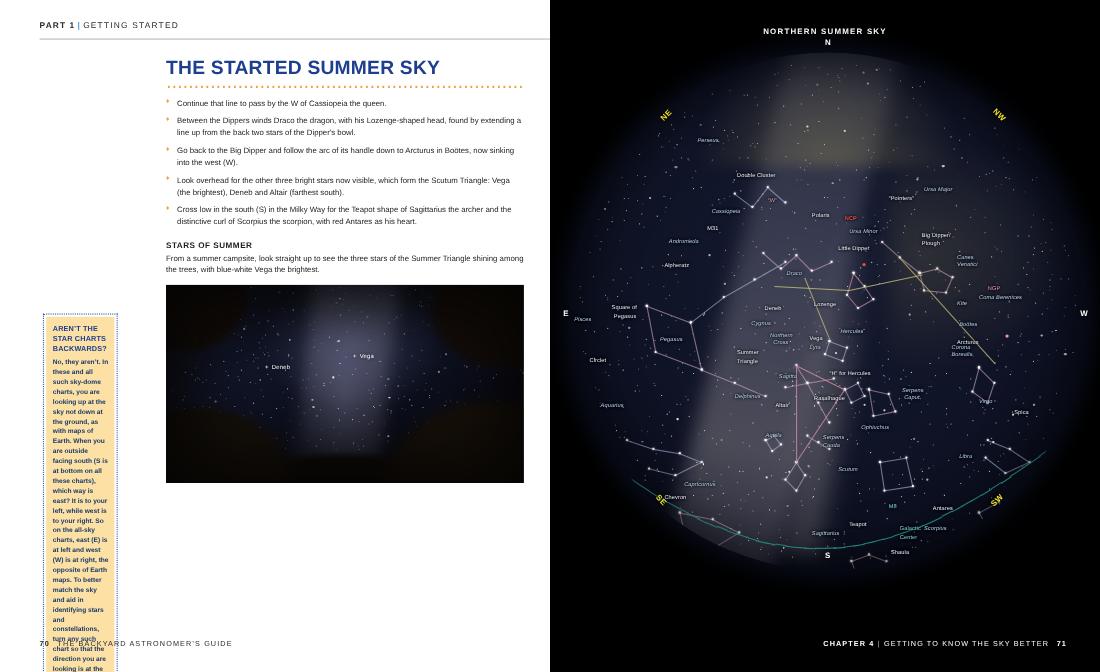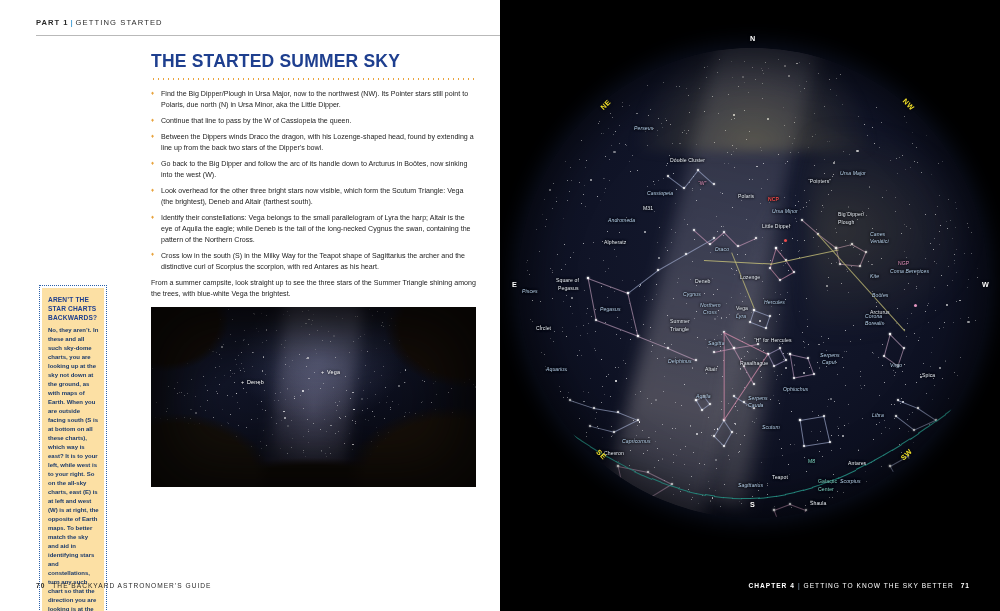--- a/index.html
+++ b/index.html
@@ -195,29 +195,28 @@
     <div class="running-head">
       <span>PART 1</span><span class="rh-sep">|</span><span class="rh-2">GETTING STARTED</span>
     </div>
     <div class="head-rule"></div>
 
     <div class="article">
       <div class="article-title">THE STARTED SUMMER SKY</div>
       <div class="dotted-rule"></div>
 
       <ul class="bullets">
-        <li>Find the Big Dipper/Plough in Ursa Major, now to the northwest (NW). Its Pointer stars still point to Polaris, due north (N) in Ursa Minor, aka the Little Dipper.</li>
         <li>Continue that line to pass by the W of Cassiopeia the queen.</li>
         <li>Between the Dippers winds Draco the dragon, with his Lozenge-shaped head, found by extending a line up from the back two stars of the Dipper's bowl.</li>
         <li>Go back to the Big Dipper and follow the arc of its handle down to Arcturus in Boötes, now sinking into the west (W).</li>
         <li>Look overhead for the other three bright stars now visible, which form the Scutum Triangle: Vega (the brightest), Deneb and Altair (farthest south).</li>
-        <li>Identify their constellations: Vega belongs to the small parallelogram of Lyra the harp; Altair is the eye of Aquila the eagle; while Deneb is the tail of the long-necked Cygnus the swan, containing the pattern of the Northern Cross.</li>
         <li>Cross low in the south (S) in the Milky Way for the Teapot shape of Sagittarius the archer and the distinctive curl of Scorpius the scorpion, with red Antares as his heart.</li>
       </ul>
 
+      <div class="sub-head">STARS OF SUMMER</div>
       <div class="caption">From a summer campsite, look straight up to see the three stars of the Summer Triangle shining among the trees, with blue-white Vega the brightest.</div>
 
       <div class="photo">
         <div class="sky"></div>
         <div class="mw"></div>
         <div id="photo-stars">
             <div class="photo-star" style="left:270.0px;top:95.0px;width:0.9px;height:0.9px;opacity:0.52"></div>
             <div class="photo-star" style="left:299.5px;top:141.0px;width:0.9px;height:0.9px;opacity:0.66"></div>
             <div class="photo-star" style="left:305.0px;top:133.0px;width:0.9px;height:0.9px;opacity:0.57"></div>
             <div class="photo-star" style="left:28.2px;top:84.3px;width:0.9px;height:0.9px;opacity:0.53"></div>
@@ -650,20 +649,21 @@
       <div class="callout-body">No, they aren’t. In these and all such sky-dome charts, you are looking up at the sky not down at the ground, as with maps of Earth. When you are outside facing south (S is at bottom on all these charts), which way is east? It is to your left, while west is to your right. So on the all-sky charts, east (E) is at left and west (W) is at right, the opposite of Earth maps. To better match the sky and aid in identifying stars and constellations, turn any such chart so that the direction you are looking is at the bottom.</div>
     </div>
 
     <div class="folio-left">
       <span class="pgno">70</span><span>THE BACKYARD ASTRONOMER’S GUIDE</span>
     </div>
   </div>
 
   <div class="page-right">
 
+    <div class="chart-head">NORTHERN SUMMER SKY</div>
 
     <div class="sky-wrap">
       <div class="sky-dome">
         <div class="milkyway"></div>
         <div class="milkyway2"></div>
         <div id="dome-stars">
             <div class="star" style="left:77.0px;top:369.7px;width:0.8px;height:0.8px;opacity:0.47"></div>
             <div class="star" style="left:130.6px;top:389.3px;width:0.8px;height:0.8px;opacity:0.40"></div>
             <div class="star" style="left:281.4px;top:37.4px;width:0.8px;height:0.8px;opacity:0.33"></div>
             <div class="star" style="left:222.3px;top:245.2px;width:0.8px;height:0.8px;opacity:0.31"></div>

